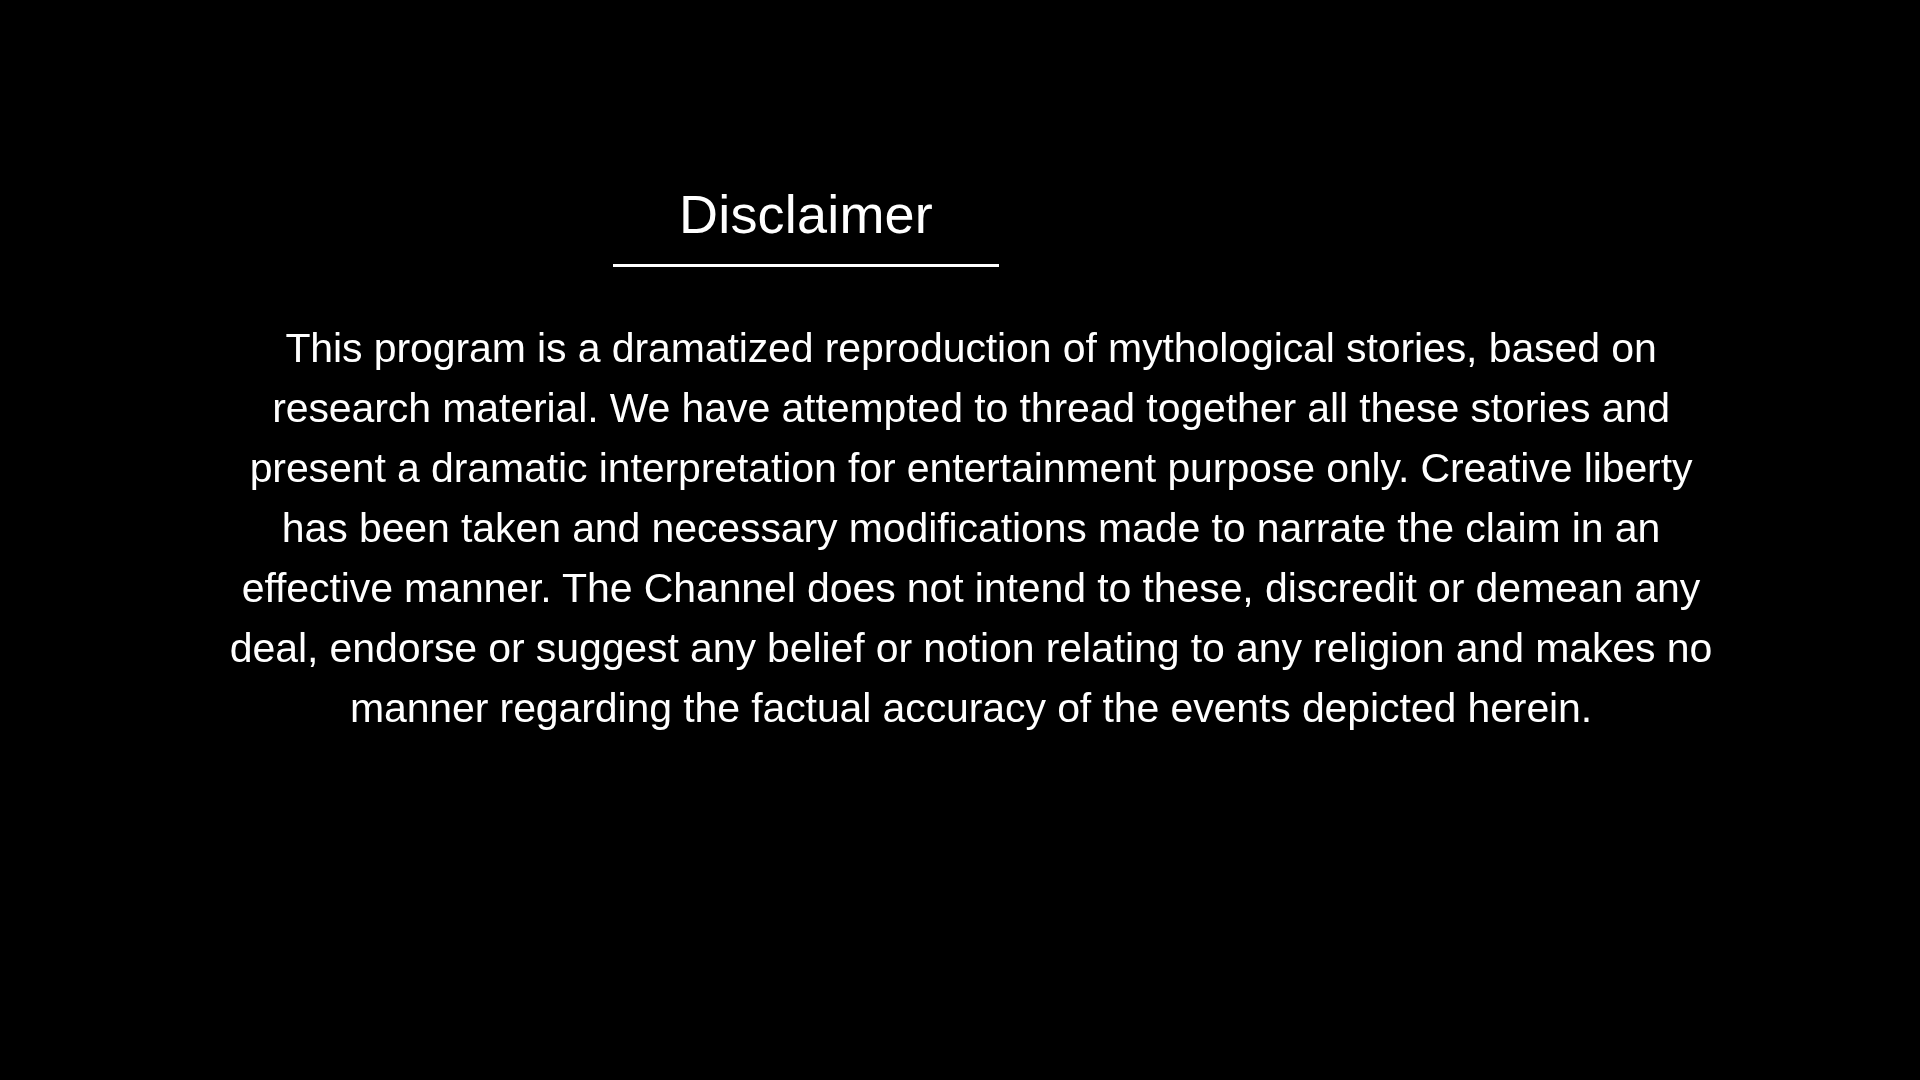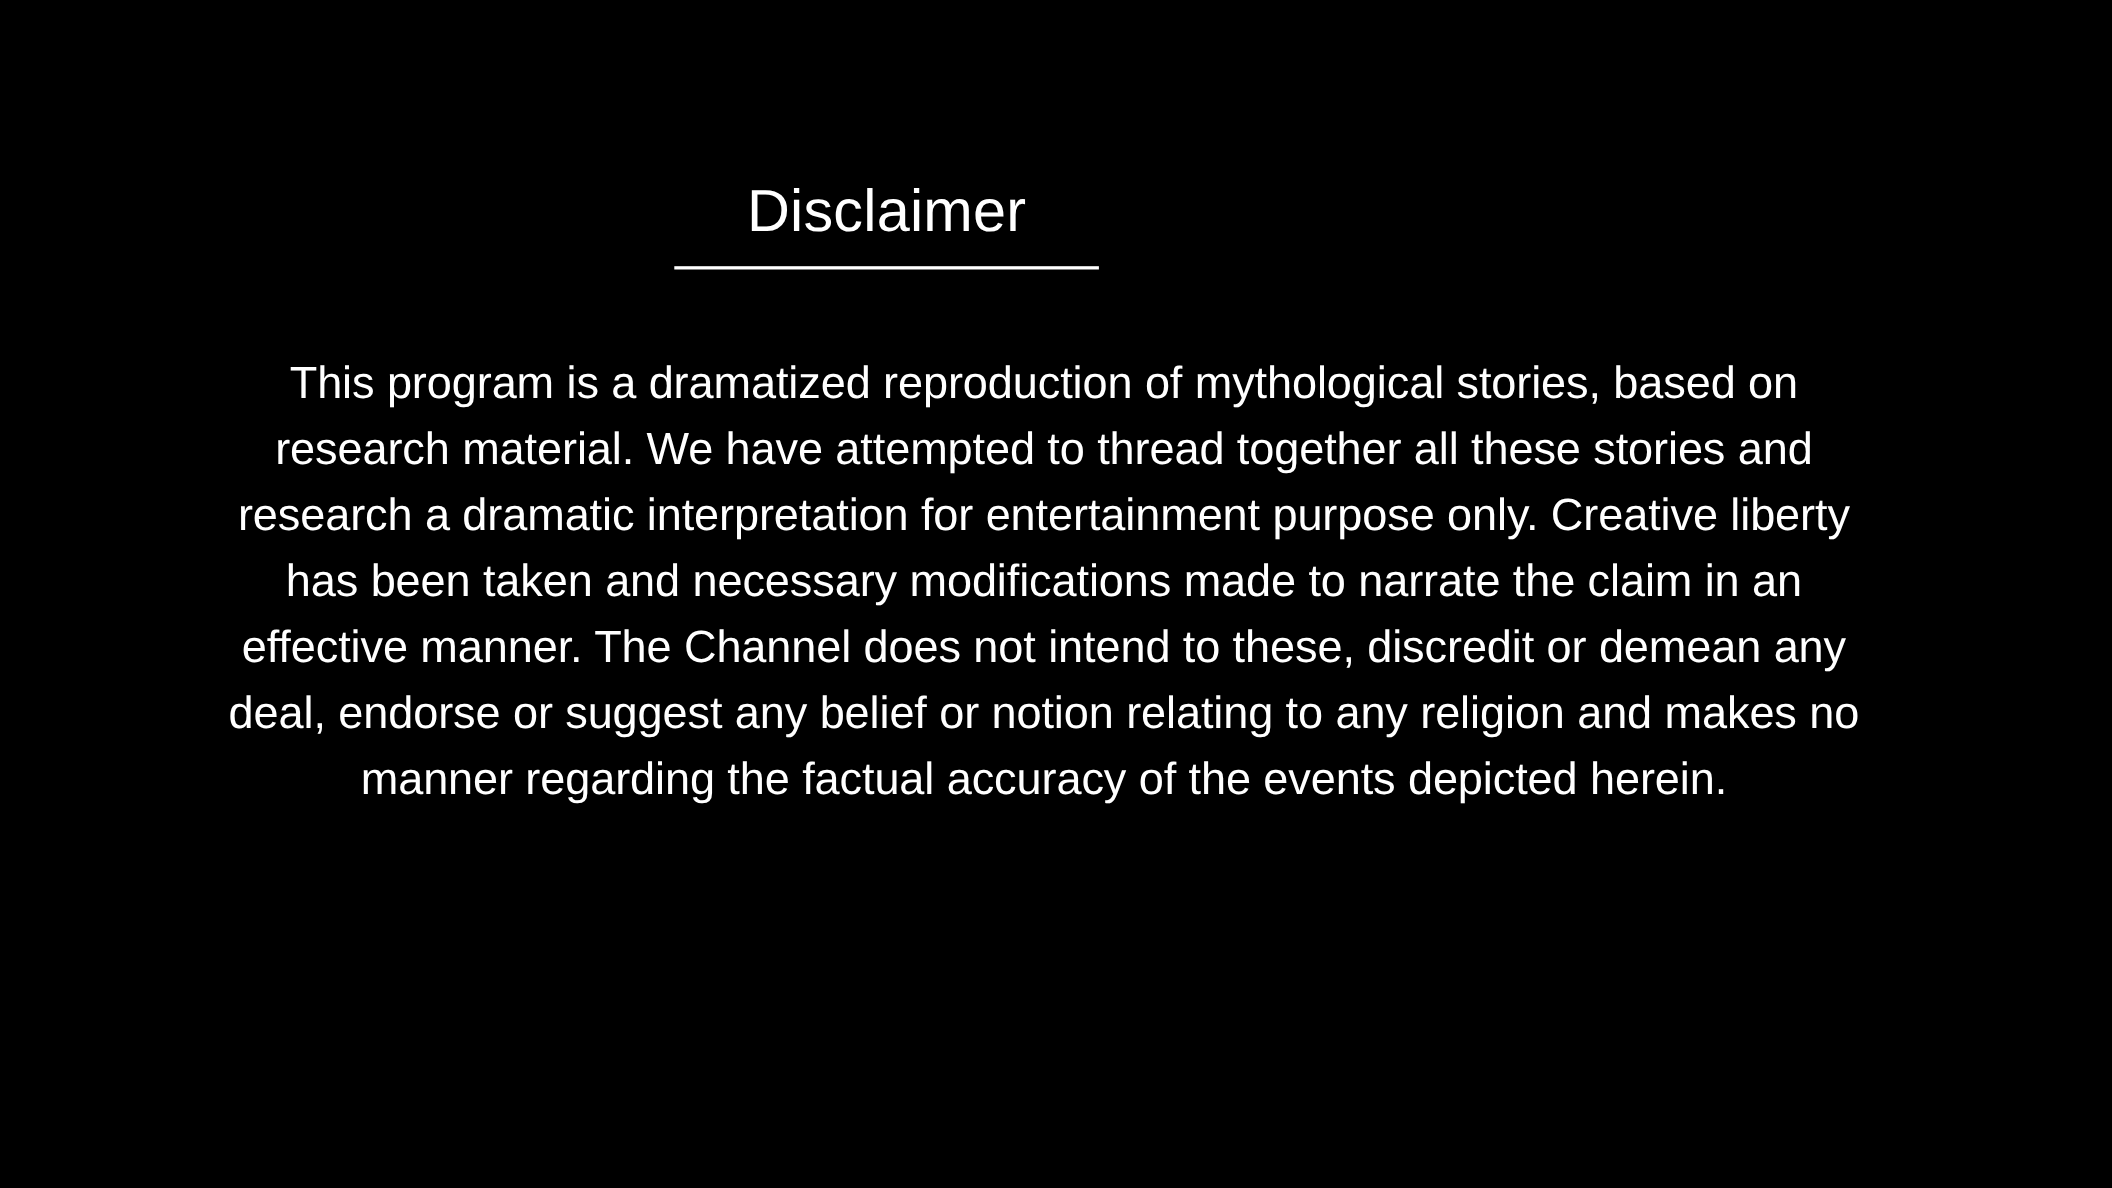--- a/index.html
+++ b/index.html
@@ -19,21 +19,21 @@
   #slide {
     position: relative;
     width: 1920px;
     height: 1080px;
     background: #000000;
   }
 
   
   .title-block {
     position: absolute;
-    top: 160px;
+    top: 182px;
     left: 0;
     width: 1612px;
     text-align: center;
   }
 
   .slide-title {
     display: inline-block;
     color: #ffffff;
     font-family: "Liberation Sans", sans-serif;
     font-size: 54px;
@@ -48,21 +48,21 @@
     width: 386px;
     height: 3px;
     background: #ffffff;
     margin: 6px auto 0 auto;
   }
 
   
   .body-block {
     position: absolute;
     top: 318px;
-    left: 124px;
+    left: 146px;
     width: 1650px;
     text-align: center;
   }
 
   .body-line {
     display: block;
     color: #ffffff;
     font-family: "Liberation Sans", sans-serif;
     font-size: 41px;
     font-weight: 400;
@@ -77,20 +77,20 @@
 <div id="slide">
 
   <div class="title-block">
     <h1 class="slide-title">Disclaimer</h1>
     <div class="title-rule"></div>
   </div>
 
   <div class="body-block">
     <span class="body-line">This program is a dramatized reproduction of mythological stories, based on</span>
     <span class="body-line">research material. We have attempted to thread together all these stories and</span>
-    <span class="body-line">research a dramatic interpretation for entertainment purpose only. Creative liberty</span>
+    <span class="body-line">present a dramatic interpretation for entertainment purpose only. Creative liberty</span>
     <span class="body-line">has been taken and necessary modifications made to narrate the claim in an</span>
     <span class="body-line">effective manner. The Channel does not intend to these, discredit or demean any</span>
     <span class="body-line">deal, endorse or suggest any belief or notion relating to any religion and makes no</span>
     <span class="body-line">manner regarding the factual accuracy of the events depicted herein.</span>
   </div>
 
 </div>
 
 </body></html>

